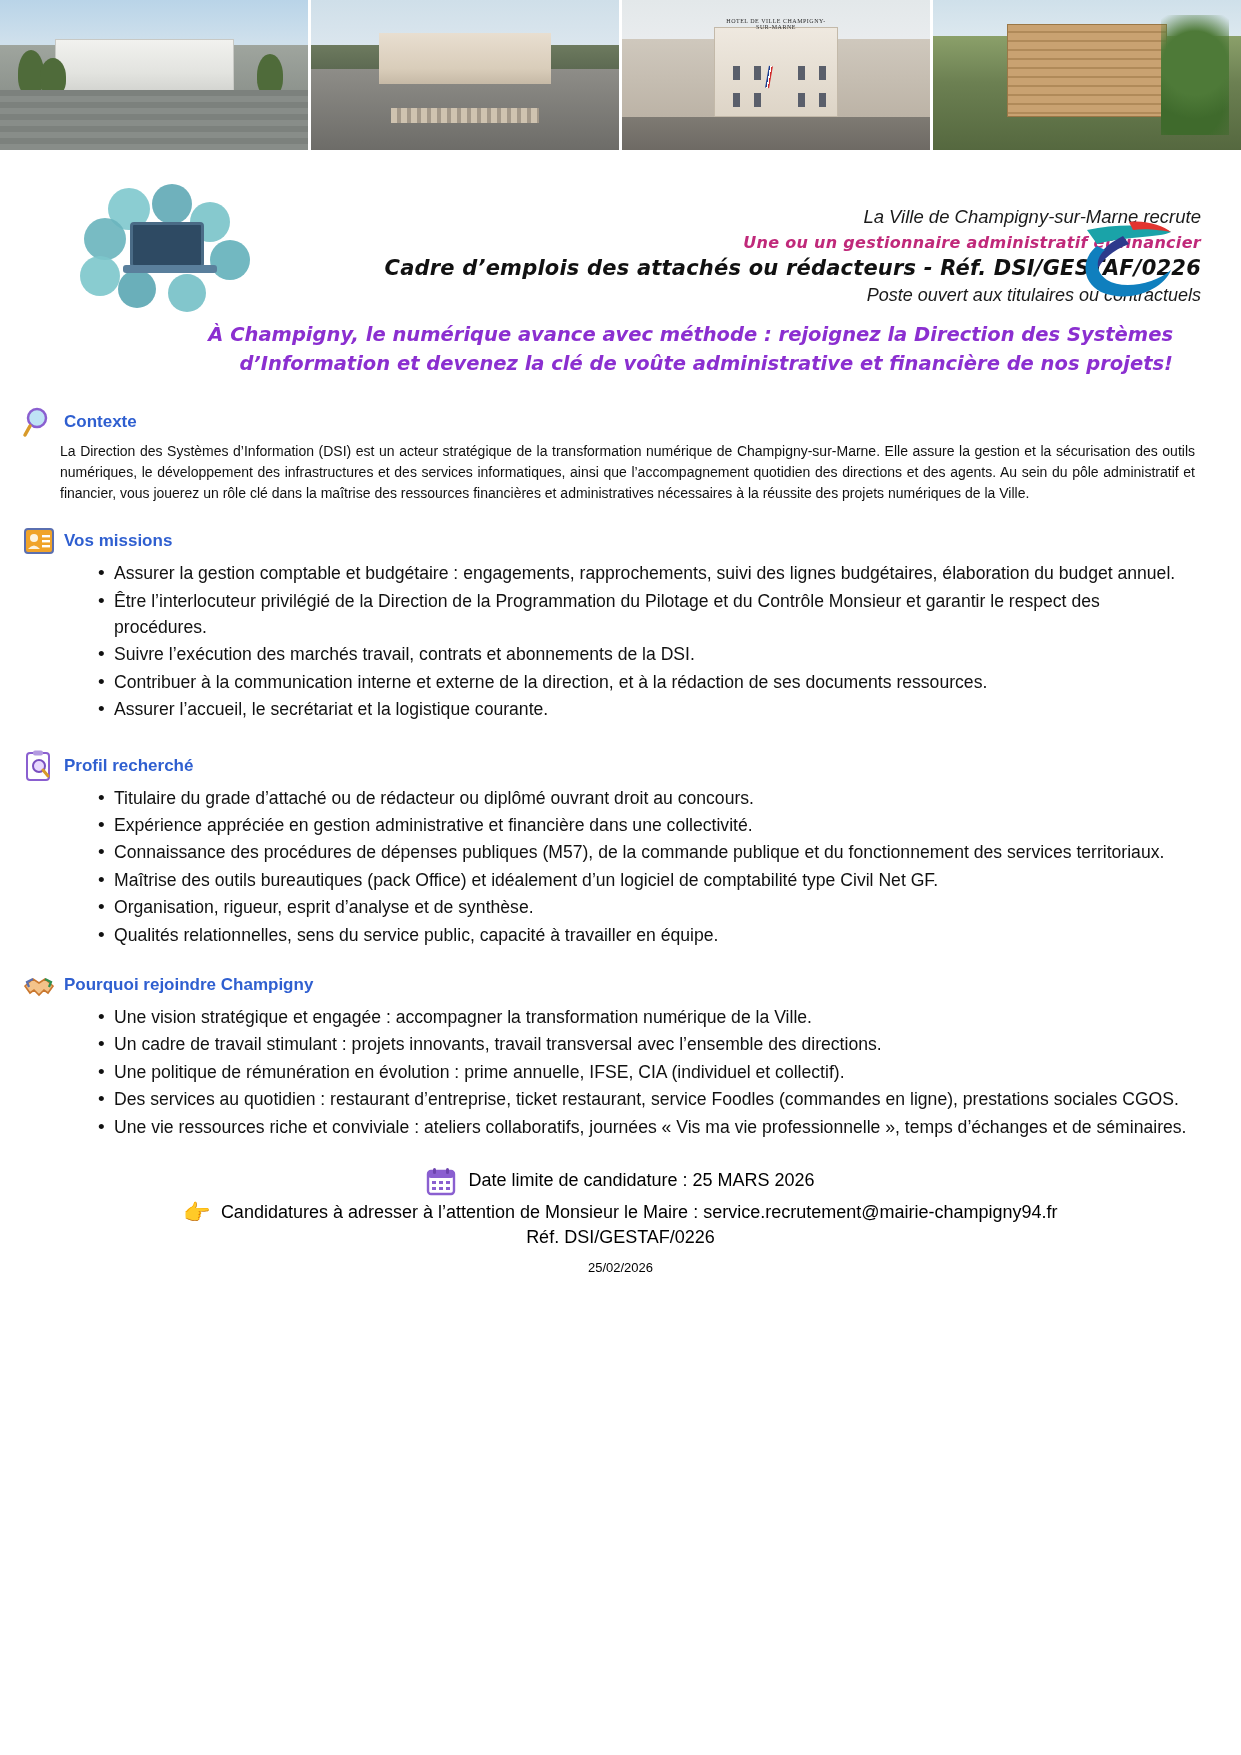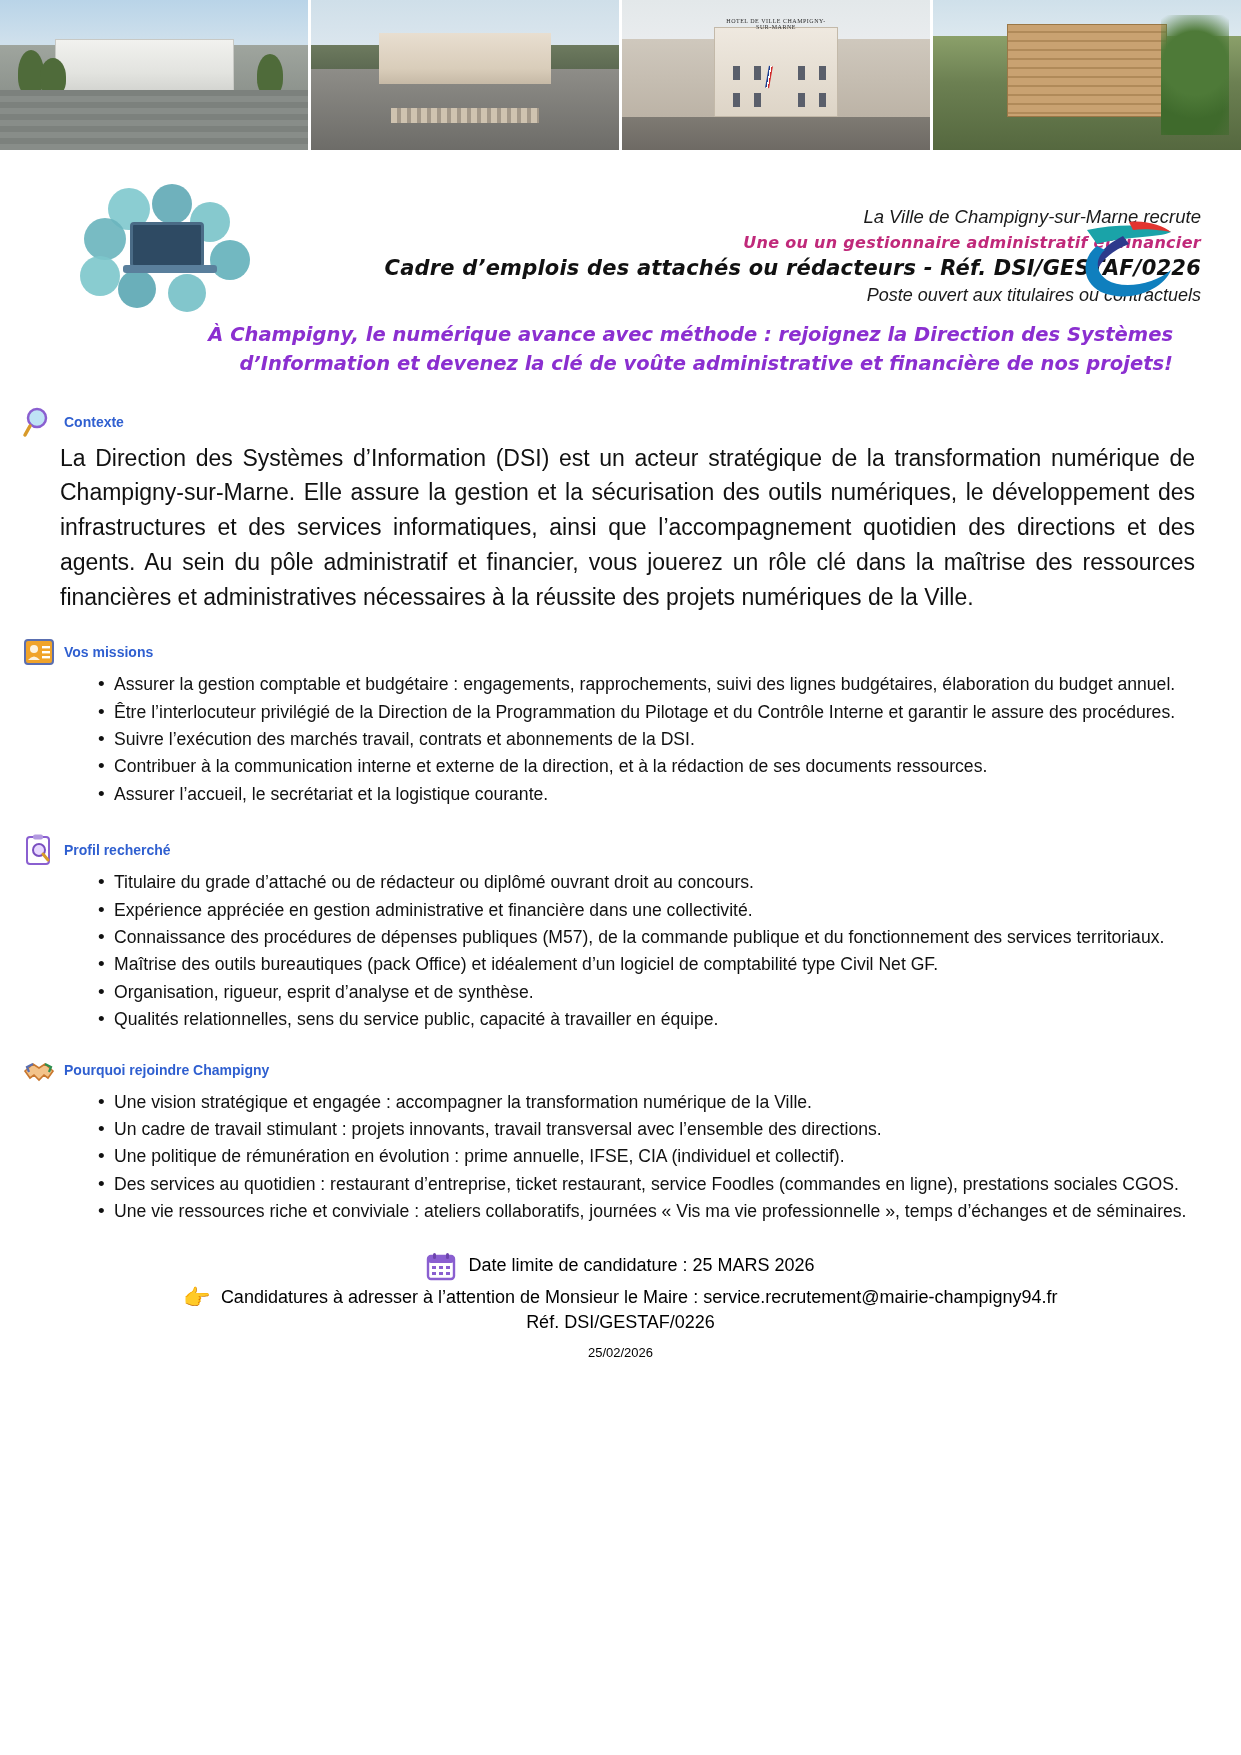--- a/index.html
+++ b/index.html
@@ -238,28 +238,28 @@
     gap: 8px;
     margin-bottom: 2px;
   }
   .section-icon {
     width: 34px;
     height: 34px;
     flex: 0 0 34px;
     position: relative;
   }
   .section-title {
-    font-size: 14px;
+    font-size: 17px;
     font-weight: bold;
     color: #2f5fd0;
     font-family: "Liberation Sans", sans-serif;
   }
   .section-title.ctx { color: #2f5fd0; }
   .para {
-    font-size: 23px;
+    font-size: 14px;
     line-height: 1.52;
     text-align: justify;
     padding: 0 22px 0 38px;
     color: #111;
   }
   ul.bullets {
     margin: 2px 0 0 0;
     padding: 0 26px 0 76px;
     list-style: none;
   }
@@ -402,21 +402,21 @@
           <path d="M6 25 q6 -7 12 0" fill="#fdf3e0"></path>
           <rect x="20" y="11" width="8" height="2.4" fill="#ffffff"></rect>
           <rect x="20" y="16" width="8" height="2.4" fill="#ffffff"></rect>
           <rect x="20" y="21" width="8" height="2.4" fill="#ffffff"></rect>
         </svg>
       </div>
       <div class="section-title">Vos missions</div>
     </div>
     <ul class="bullets">
       <li>Assurer la gestion comptable et budgétaire : engagements, rapprochements, suivi des lignes budgétaires, élaboration du budget annuel.</li>
-      <li>Être l’interlocuteur privilégié de la Direction de la Programmation du Pilotage et du Contrôle Interne et garantir le assure des procédures.</li>
+      <li>Être l’interlocuteur privilégié de la Direction de la Programmation du Pilotage et du Contrôle Monsieur et garantir le respect des procédures.</li>
       <li>Suivre l’exécution des marchés travail, contrats et abonnements de la DSI.</li>
       <li>Contribuer à la communication interne et externe de la direction, et à la rédaction de ses documents ressources.</li>
       <li>Assurer l’accueil, le secrétariat et la logistique courante.</li>
     </ul>
   </div>
 
   <div class="spacer-md"></div>
 
   <div class="section">
     <div class="section-head">

